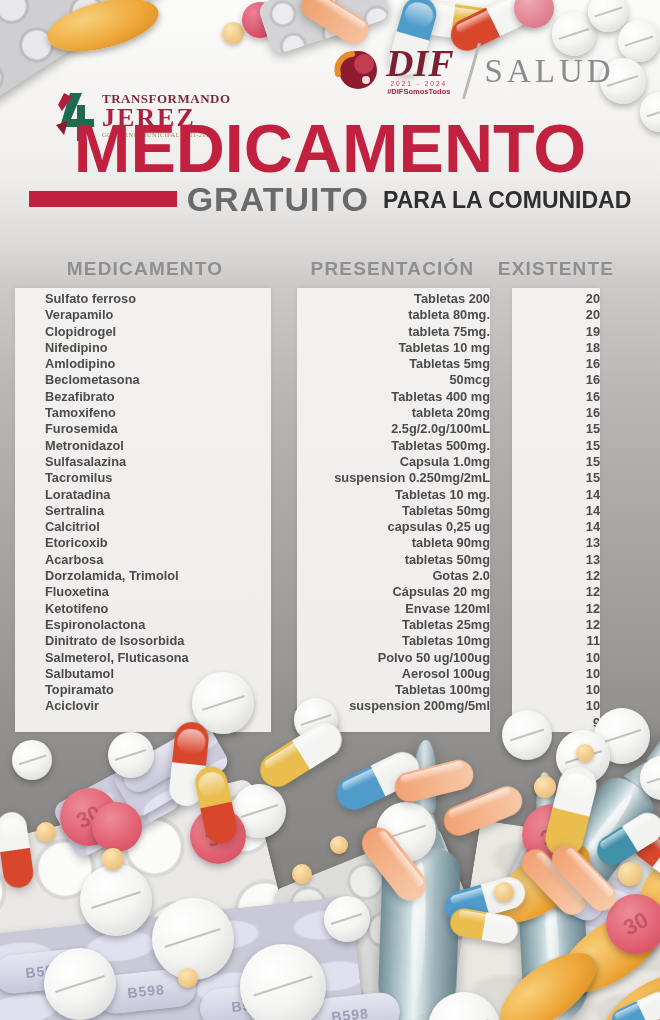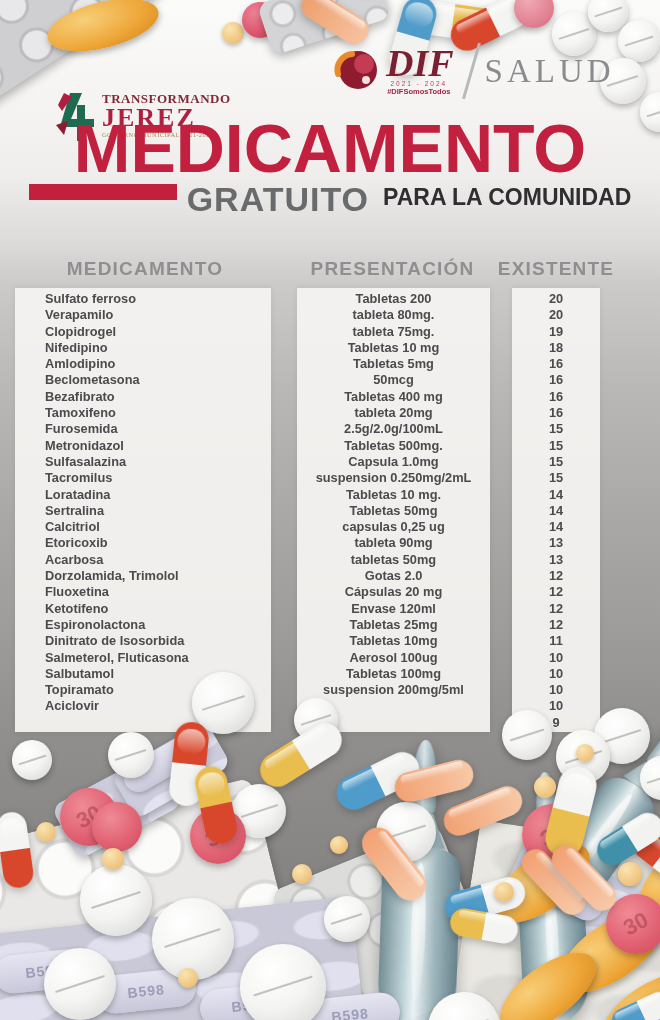--- a/index.html
+++ b/index.html
@@ -53,40 +53,40 @@
   .dif-text{font-family:"Liberation Serif",serif;font-size:38px;font-weight:700;color:#7c1f30;
     line-height:34px;margin-left:2px;font-style:italic;}
   .dif-sub{font-family:"Liberation Sans",sans-serif;text-align:center;}
   .dif-years{font-size:6.5px;color:#c23a50;letter-spacing:2px;}
   .dif-tag{font-size:7.5px;font-weight:700;color:#a32540;}
   .slash{width:3px;height:58px;background:#b9b9bb;transform:rotate(16deg);margin:0 12px 0 16px;}
   .salud{font-family:"Liberation Serif",serif;font-size:33px;color:#8b8b8d;letter-spacing:4px;}
   
   .title{position:absolute;top:116px;left:0;right:0;text-align:center;z-index:5;
     font-size:68px;font-weight:800;color:#C2203F;letter-spacing:0px;line-height:64px;}
-  .subtitle{position:absolute;top:184px;left:0;right:0;display:flex;
+  .subtitle{position:absolute;top:184px;left:0;right:0;display:flex;align-items:flex-end;
     justify-content:center;z-index:5;}
   .subbar{width:148px;height:16px;background:#C2203F;margin:0 10px 7px 0;}
   .sub-bold{font-size:34px;font-weight:800;color:#696a6c;letter-spacing:1px;line-height:30px;}
   .sub-rest{font-size:23px;font-weight:700;color:#2f2f31;margin-left:14px;line-height:27px;}
   
   .hdr{position:absolute;top:258px;font-size:19px;font-weight:700;color:#8f8f91;
     letter-spacing:1.2px;text-align:center;z-index:4;}
   .hdr1{left:15px;width:260px;}
   .hdr2{left:285px;width:215px;}
   .hdr3{left:496px;width:120px;}
   .panel{position:absolute;top:288px;height:444px;background:rgba(244,243,241,.94);
     z-index:2;box-shadow:0 0 6px rgba(0,0,0,.08);padding-top:3px;box-sizing:border-box;}
   .panel-med{left:15px;width:256px;}
   .panel-pres{left:297px;width:193px;}
   .panel-exist{left:512px;width:88px;}
   .cell{height:16.3px;line-height:16.3px;font-size:12.8px;font-weight:600;color:#4b4b4d;
     white-space:nowrap;overflow:hidden;}
   .cell-left{text-align:left;padding-left:30px;}
-  .cell-center{text-align:center;}
+  .cell-center{text-align:right;}
 </style>
 </head>
 <body>
 
 <div class="poster">
 
   <div class="decor decor-top">
     <div class="blister" style="left:-70px;top:-34px;width:230px;height:92px;transform:rotate(-33deg);background-color:#cfcfd1;background-image:radial-gradient(circle 16px at 30px 23px,#e8e8ea 0 14px,#bcbcbe 15px 17px,transparent 18px);background-size:60px 46px;"></div>
     <div class="gel" style="left:46px;top:2px;width:114px;height:46px;transform:rotate(-14deg);"></div>
     <div class="ball" style="left:222px;top:22px;width:22px;height:22px;"></div>
@@ -192,20 +192,21 @@
       <div class="cell cell-center">Tabletas 10 mg.</div>
       <div class="cell cell-center">Tabletas 50mg</div>
       <div class="cell cell-center">capsulas 0,25 ug</div>
       <div class="cell cell-center">tableta 90mg</div>
       <div class="cell cell-center">tabletas 50mg</div>
       <div class="cell cell-center">Gotas 2.0</div>
       <div class="cell cell-center">Cápsulas 20 mg</div>
       <div class="cell cell-center">Envase 120ml</div>
       <div class="cell cell-center">Tabletas 25mg</div>
       <div class="cell cell-center">Tabletas 10mg</div>
+      <div class="cell cell-center">Polvo 50 ug/100ug</div>
       <div class="cell cell-center">Aerosol 100ug</div>
       <div class="cell cell-center">Tabletas 100mg</div>
       <div class="cell cell-center">suspension 200mg/5ml</div>
     </div>
   <div class="panel panel-exist">
       <div class="cell cell-center">20</div>
       <div class="cell cell-center">20</div>
       <div class="cell cell-center">19</div>
       <div class="cell cell-center">18</div>
       <div class="cell cell-center">16</div>

